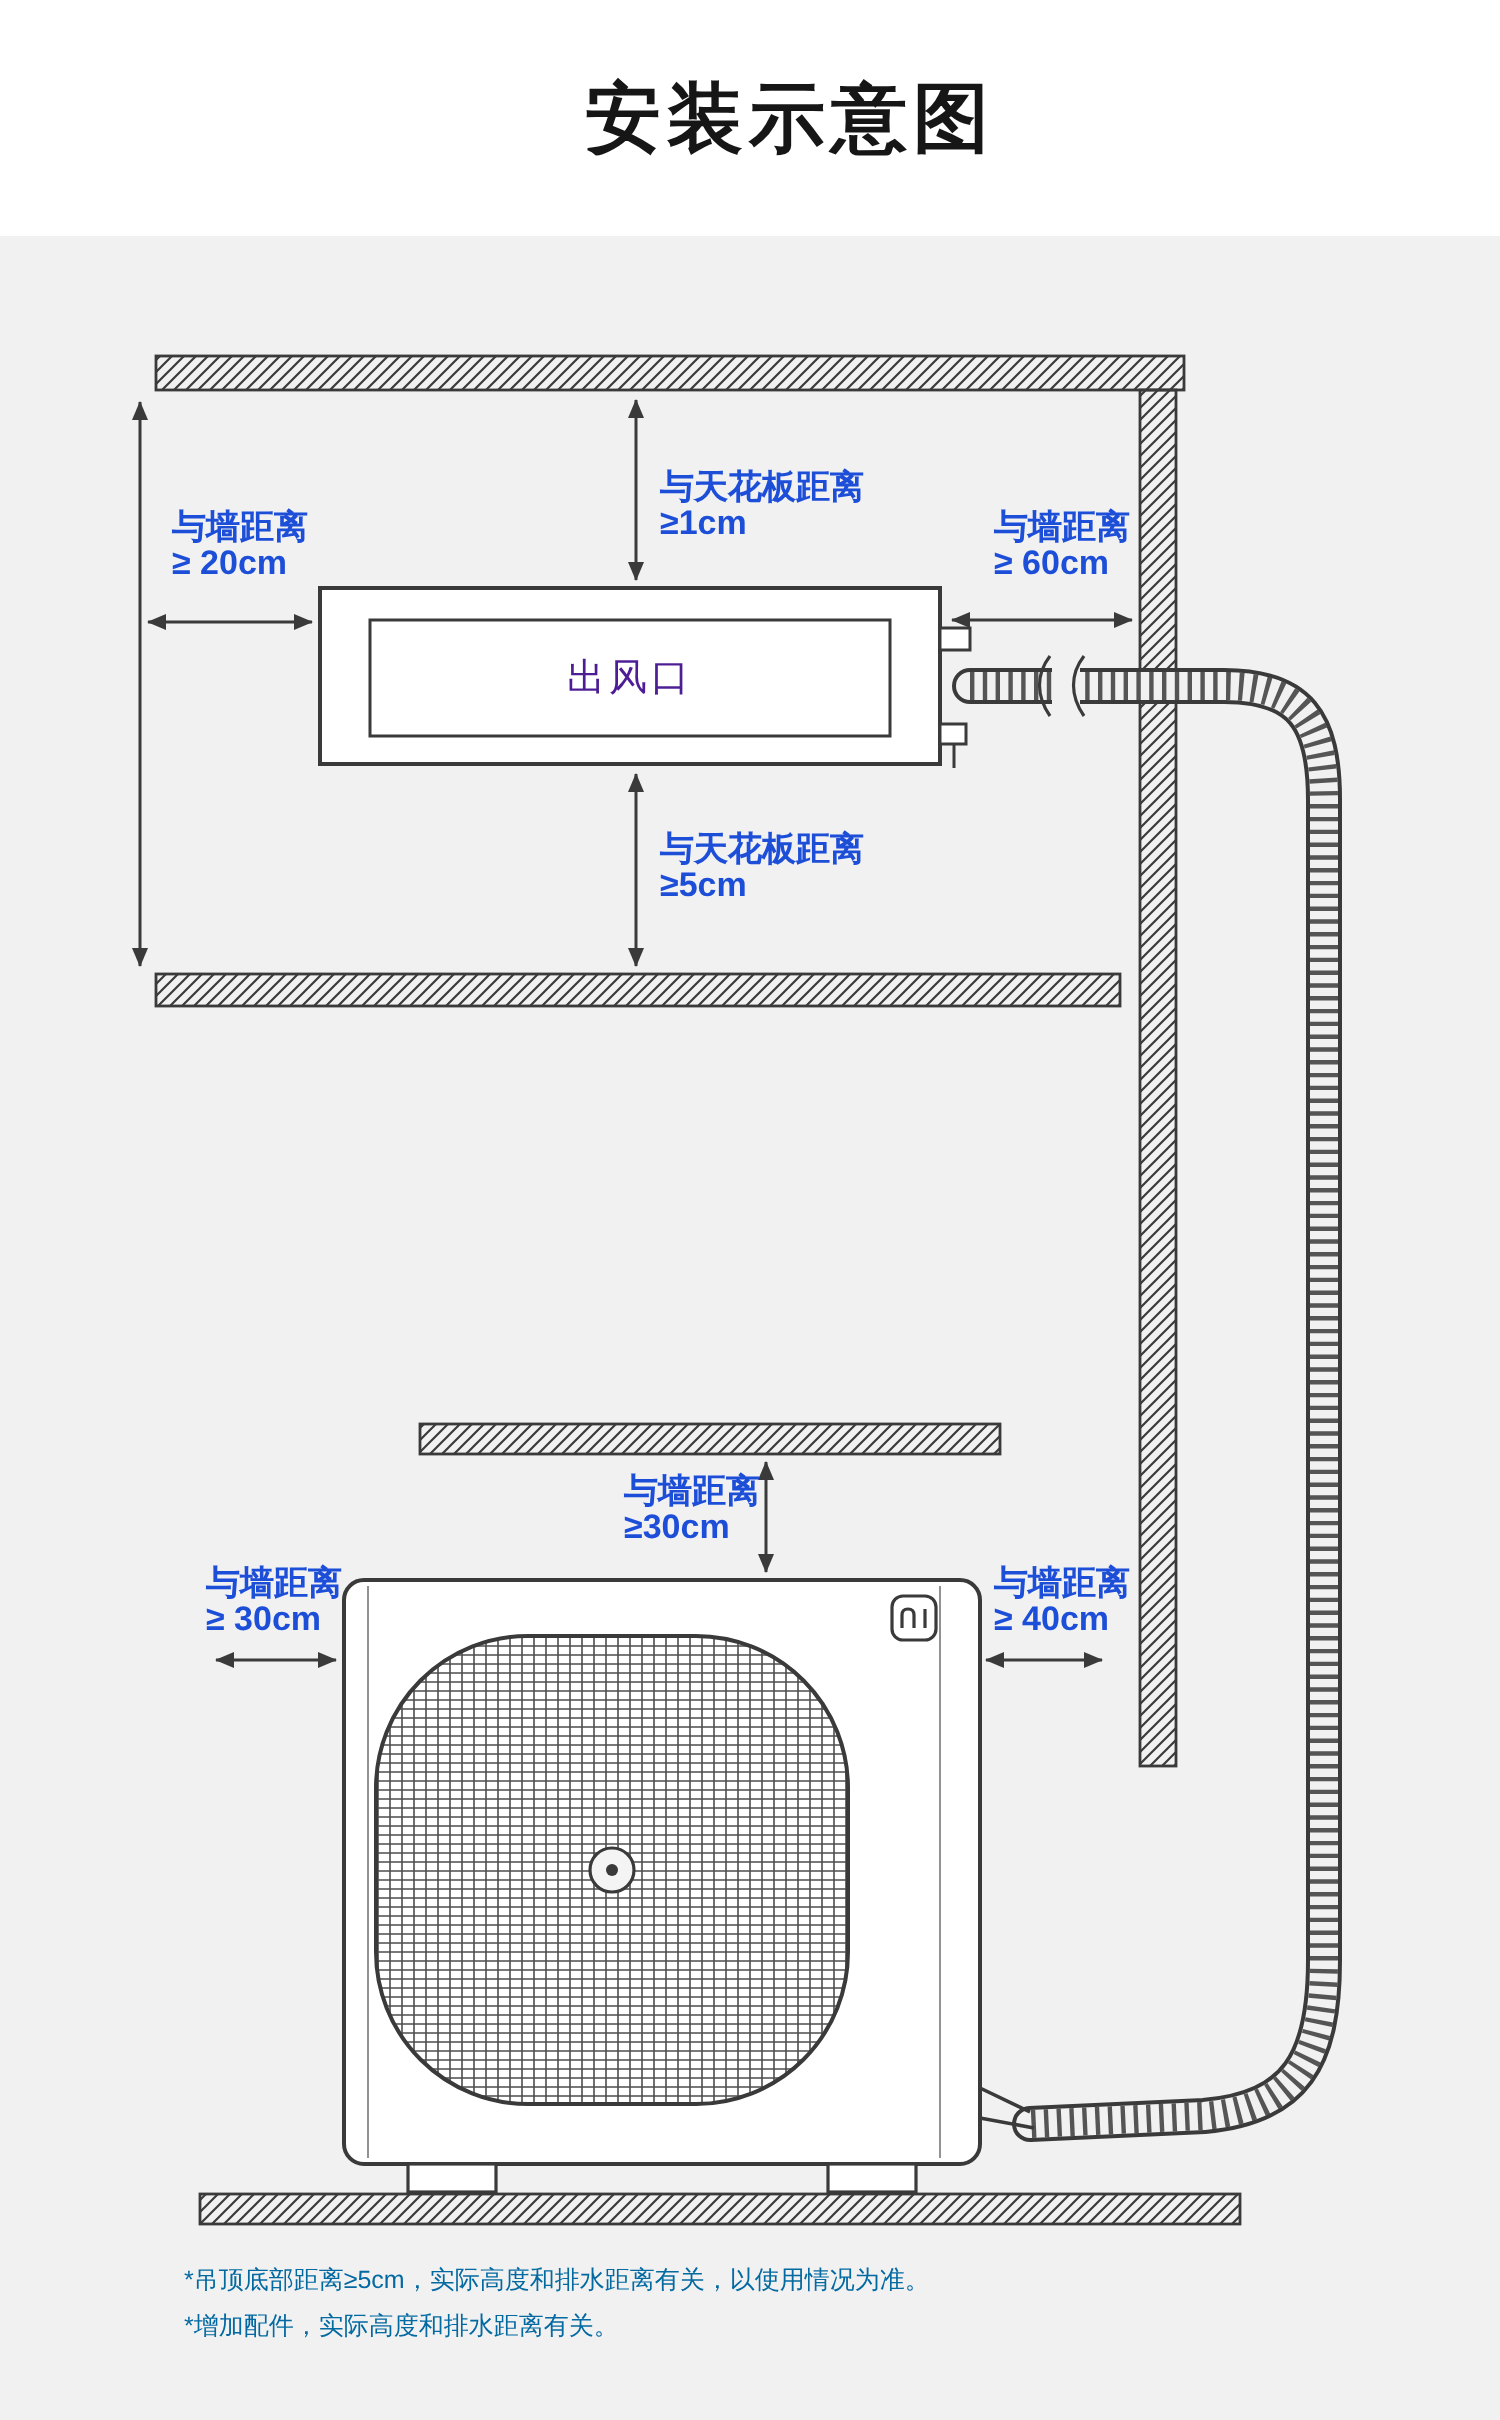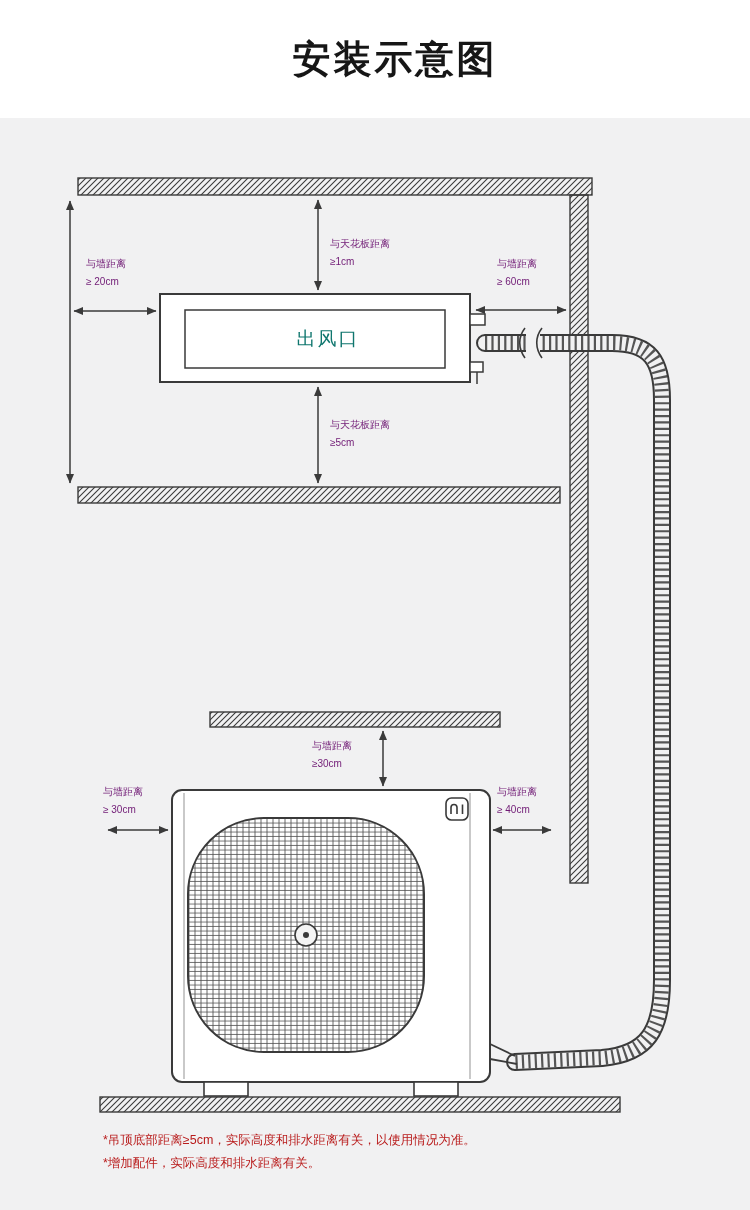--- a/index.html
+++ b/index.html
@@ -9,30 +9,30 @@
   }
   .title{
     position:absolute;top:34px;left:0;width:750px;text-align:center;
     font-size:38px;font-weight:700;color:#161616;letter-spacing:3px;padding-left:20px;
   }
   .panel{
     position:absolute;left:0;top:118px;width:750px;height:1092px;background:#f1f1f2;
   }
   svg.art{position:absolute;left:0;top:0;}
   .lbl{
-    position:absolute;font-size:10px;line-height:18px;color:#701a75;white-space:nowrap;
+    position:absolute;font-size:17px;line-height:18px;color:#1d4ed8;white-space:nowrap;font-weight:bold;
   }
   .lbl .l{display:block;}
   .outlet{
-    position:absolute;left:185px;top:310px;width:286px;height:58px;
+    position:absolute;left:185px;top:310px;width:260px;height:58px;
     display:flex;align-items:center;justify-content:center;
-    font-size:19px;color:#0f766e;letter-spacing:2px;
+    font-size:19px;color:#4c1d95;letter-spacing:2px;
   }
   .footnote{
-    position:absolute;left:103px;font-size:12.5px;line-height:16px;color:#b91c1c;white-space:nowrap;
+    position:absolute;left:92px;font-size:12.5px;line-height:16px;color:#0369a1;white-space:nowrap;
   }
 </style>
 </head>
 <body>
 
 <div class="page">
 
   <div class="title">安装示意图</div>
 
   <div class="panel"></div>

